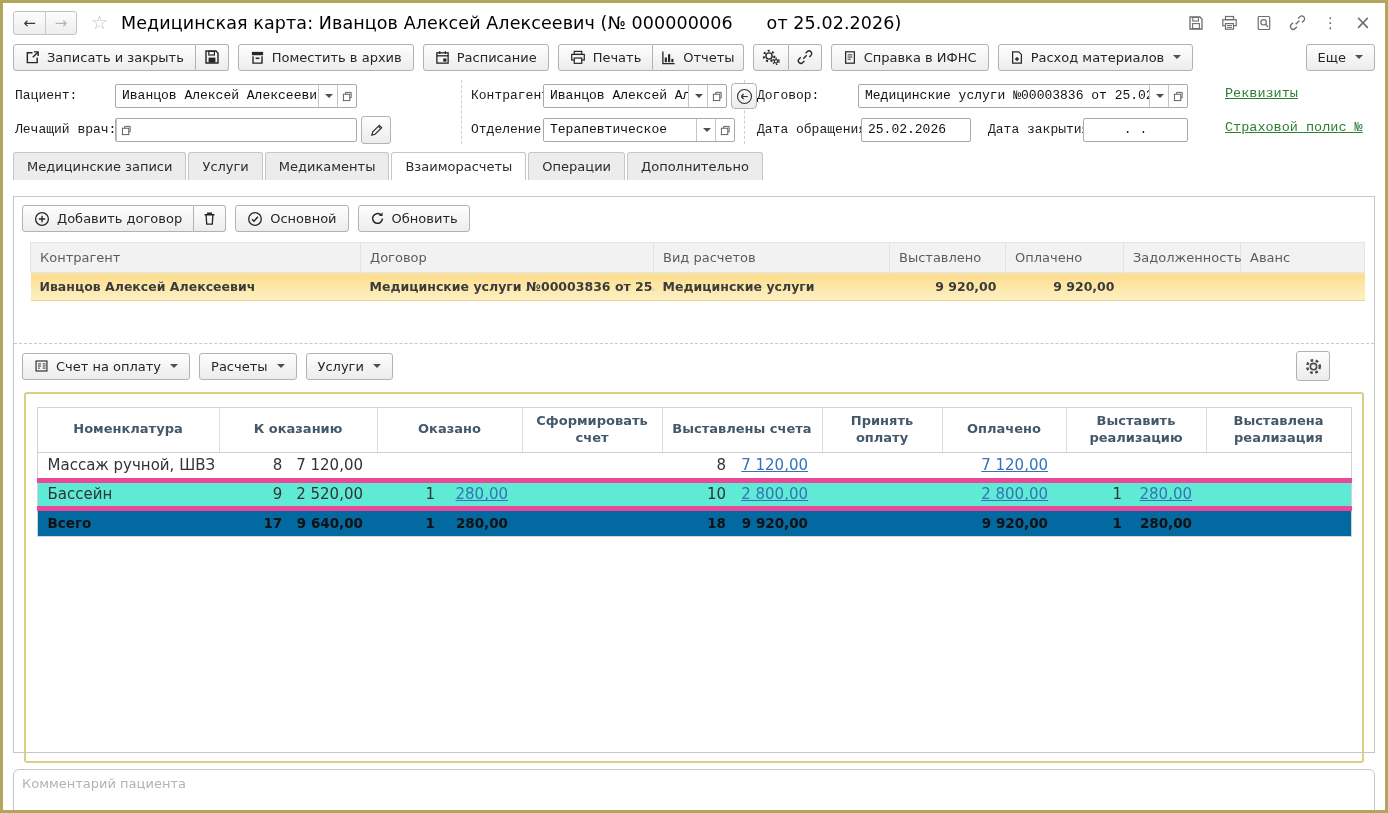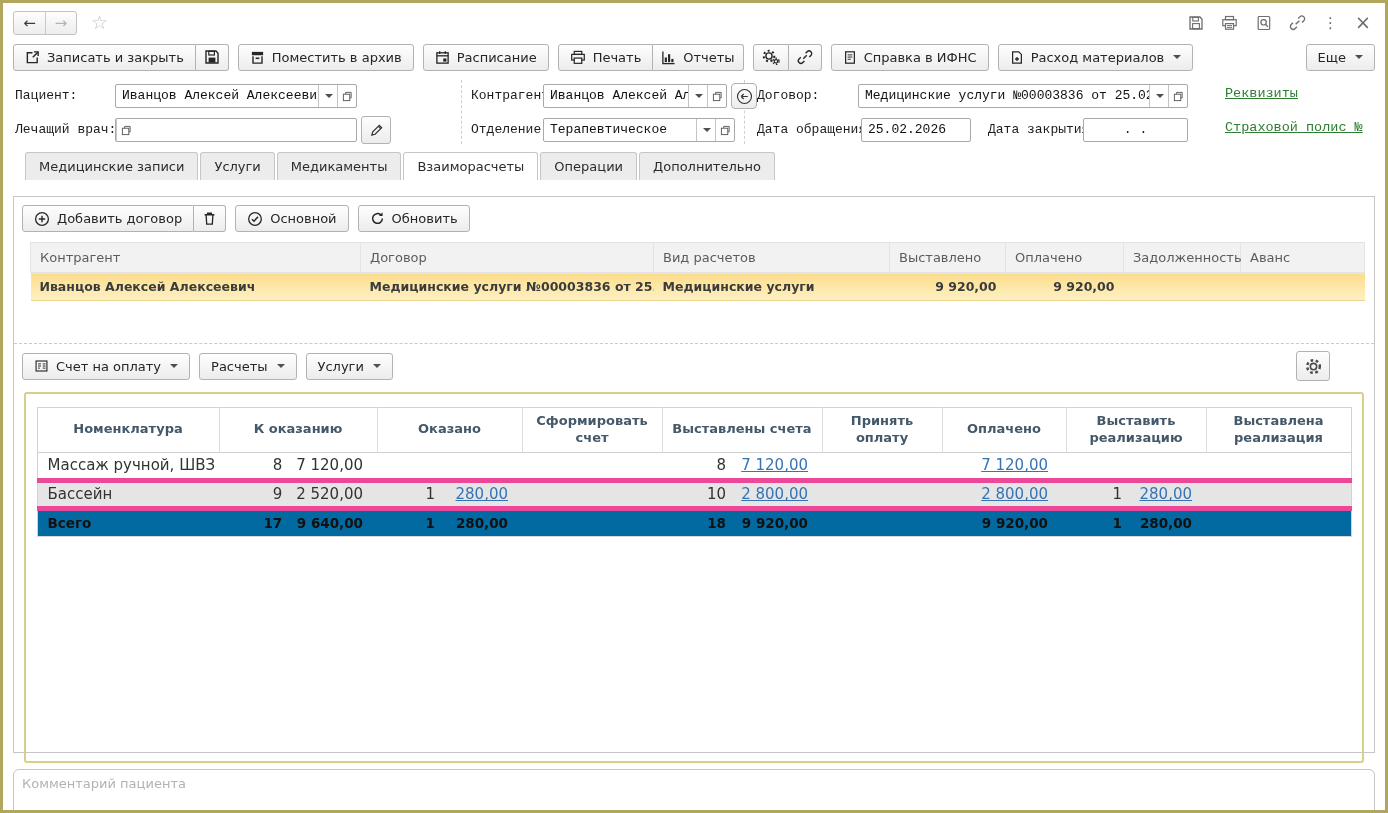--- a/index.html
+++ b/index.html
@@ -46,21 +46,21 @@
   .field { position:absolute; height:24px; border:1px solid #a9a9a9; border-radius:2px; background:#fff; display:flex; align-items:stretch; }
   .field .val { flex:1; padding:0 6px; line-height:22px; white-space:nowrap; overflow:hidden; color:#111; }
   .field .seg { width:19px; border-left:1px solid #c4c4c4; display:flex; align-items:center; justify-content:center; color:#555; }
   .sq-btn { position:absolute; width:30px; height:28px; background:linear-gradient(#fefefe,#ececec); border:1px solid #b2b2b2; border-radius:3px; display:flex; align-items:center; justify-content:center; color:#333; }
   .round-btn { position:absolute; width:26px; height:26px; background:linear-gradient(#fefefe,#ececec); border:1px solid #b2b2b2; border-radius:4px; display:flex; align-items:center; justify-content:center; color:#333; }
   .glink { position:absolute; color:#2e7d32; text-decoration:underline; font-size:13.5px; white-space:nowrap; }
   .vdash { position:absolute; top:6px; height:64px; border-left:1px dashed #cfcfcf; }
   .dimtext { color:#b9b9b9; }
 
   
-  .tabs-row { display:flex; padding-left:22px; position:relative; z-index:2; }
+  .tabs-row { display:flex; padding-left:10px; position:relative; z-index:2; }
   .tab { border:1px solid #c6c6c6; border-bottom:none; background:#ececec; padding:6px 13px 6px; margin-right:2px; border-radius:3px 3px 0 0; color:#2c2c2c; position:relative; }
   .tab.active { background:#fff; z-index:3; }
   .tab.active::after { content:""; position:absolute; left:0; right:0; bottom:-2px; height:2px; background:#fff; }
 
   
   .panel { margin:16px 10px; border:1px solid #c6c6c6; background:#fff; height:557px; position:relative; z-index:1; }
   .panel-toolbar { padding:8px 8px 6px; display:flex; gap:9px; align-items:center; }
 
   table.t1 { border-collapse:collapse; table-layout:fixed; width:1334px; margin:4px 0 0 16px; }
   .t1 th { background:#f2f2f2; border:1px solid #e3e3e3; font-weight:normal; color:#5c5c5c; text-align:left; padding:7px 9px; font-size:13px; }
@@ -73,21 +73,21 @@
   .actions2 { padding:7px 8px 4px; display:flex; gap:9px; align-items:center; }
   .gear-btn { margin-left:auto; margin-right:36px; width:34px; height:30px; display:flex; align-items:center; justify-content:center;
     background:linear-gradient(#fefefe,#ececec); border:1px solid #b2b2b2; border-radius:3px; color:#4a4a4a; }
 
   .yellow-box { margin:7px 10px 0; border:2px solid #d8d089; border-radius:3px; height:371px; padding-top:13px; }
   table.t2 { border-collapse:collapse; table-layout:fixed; width:1314px; margin:0 auto; border:1px solid #d2d2d2; }
   .t2 thead th { font-weight:bold; color:#44586a; text-align:center; vertical-align:middle;
     border-right:1px solid #ddd; border-bottom:1px solid #cfcfcf; padding:5px 6px; height:42px; font-size:13px; line-height:1.3; }
   .t2 thead th:last-child { border-right:none; }
   .t2 tbody td { height:28px; border-bottom:5px solid #ec4899; color:#333; font-size:15px; vertical-align:middle; }
-  .t2 tbody tr.alt td { background:#e5e5e5; }
+  .t2 tbody tr.alt td { background:#5eead4; }
   .t2 tr.total td { font-weight:bold; color:#111; border-top:1px solid #9a9a9a; border-bottom:1px solid #d8d8d8; font-size:13.5px; background:#0369a1; }
   .t2 .name-cell { padding-left:10px; text-align:left; }
   .pair { display:flex; align-items:center; }
   .pair .q { width:40%; text-align:right; }
   .pair .s { flex:1; text-align:right; padding-right:14px; }
   .single { text-align:right; padding-right:18px; }
   a.amt { color:#3673b5; text-decoration:underline; }
 
   
   .comment-wrap { margin:8px 10px 0; }
@@ -99,20 +99,21 @@
 <body>
 
 <div class="window">
 
   <div class="titlebar">
     <div class="nav-group">
       <div class="nav-btn">←</div>
       <div class="nav-btn disabled">→</div>
     </div>
     <span class="star">☆</span>
+    <span class="title">Медицинская карта: Иванцов Алексей Алексеевич (№ 000000006      от 25.02.2026)</span>
     <div class="title-icons">
       <span class="ticon">
         <svg width="16" height="16" viewBox="0 0 16 16">
             <path d="M2 2h10l2 2.2V14H2z" fill="none" stroke="currentColor" stroke-width="1.3"></path>
             <rect x="4.6" y="8.6" width="6.8" height="5" fill="none" stroke="currentColor" stroke-width="1.1"></rect>
             <rect x="4.8" y="2.4" width="5.6" height="3.6" fill="none" stroke="currentColor" stroke-width="1.1"></rect>
           </svg>
       </span>
       <span class="ticon">
         <svg width="17" height="16" viewBox="0 0 17 16">

